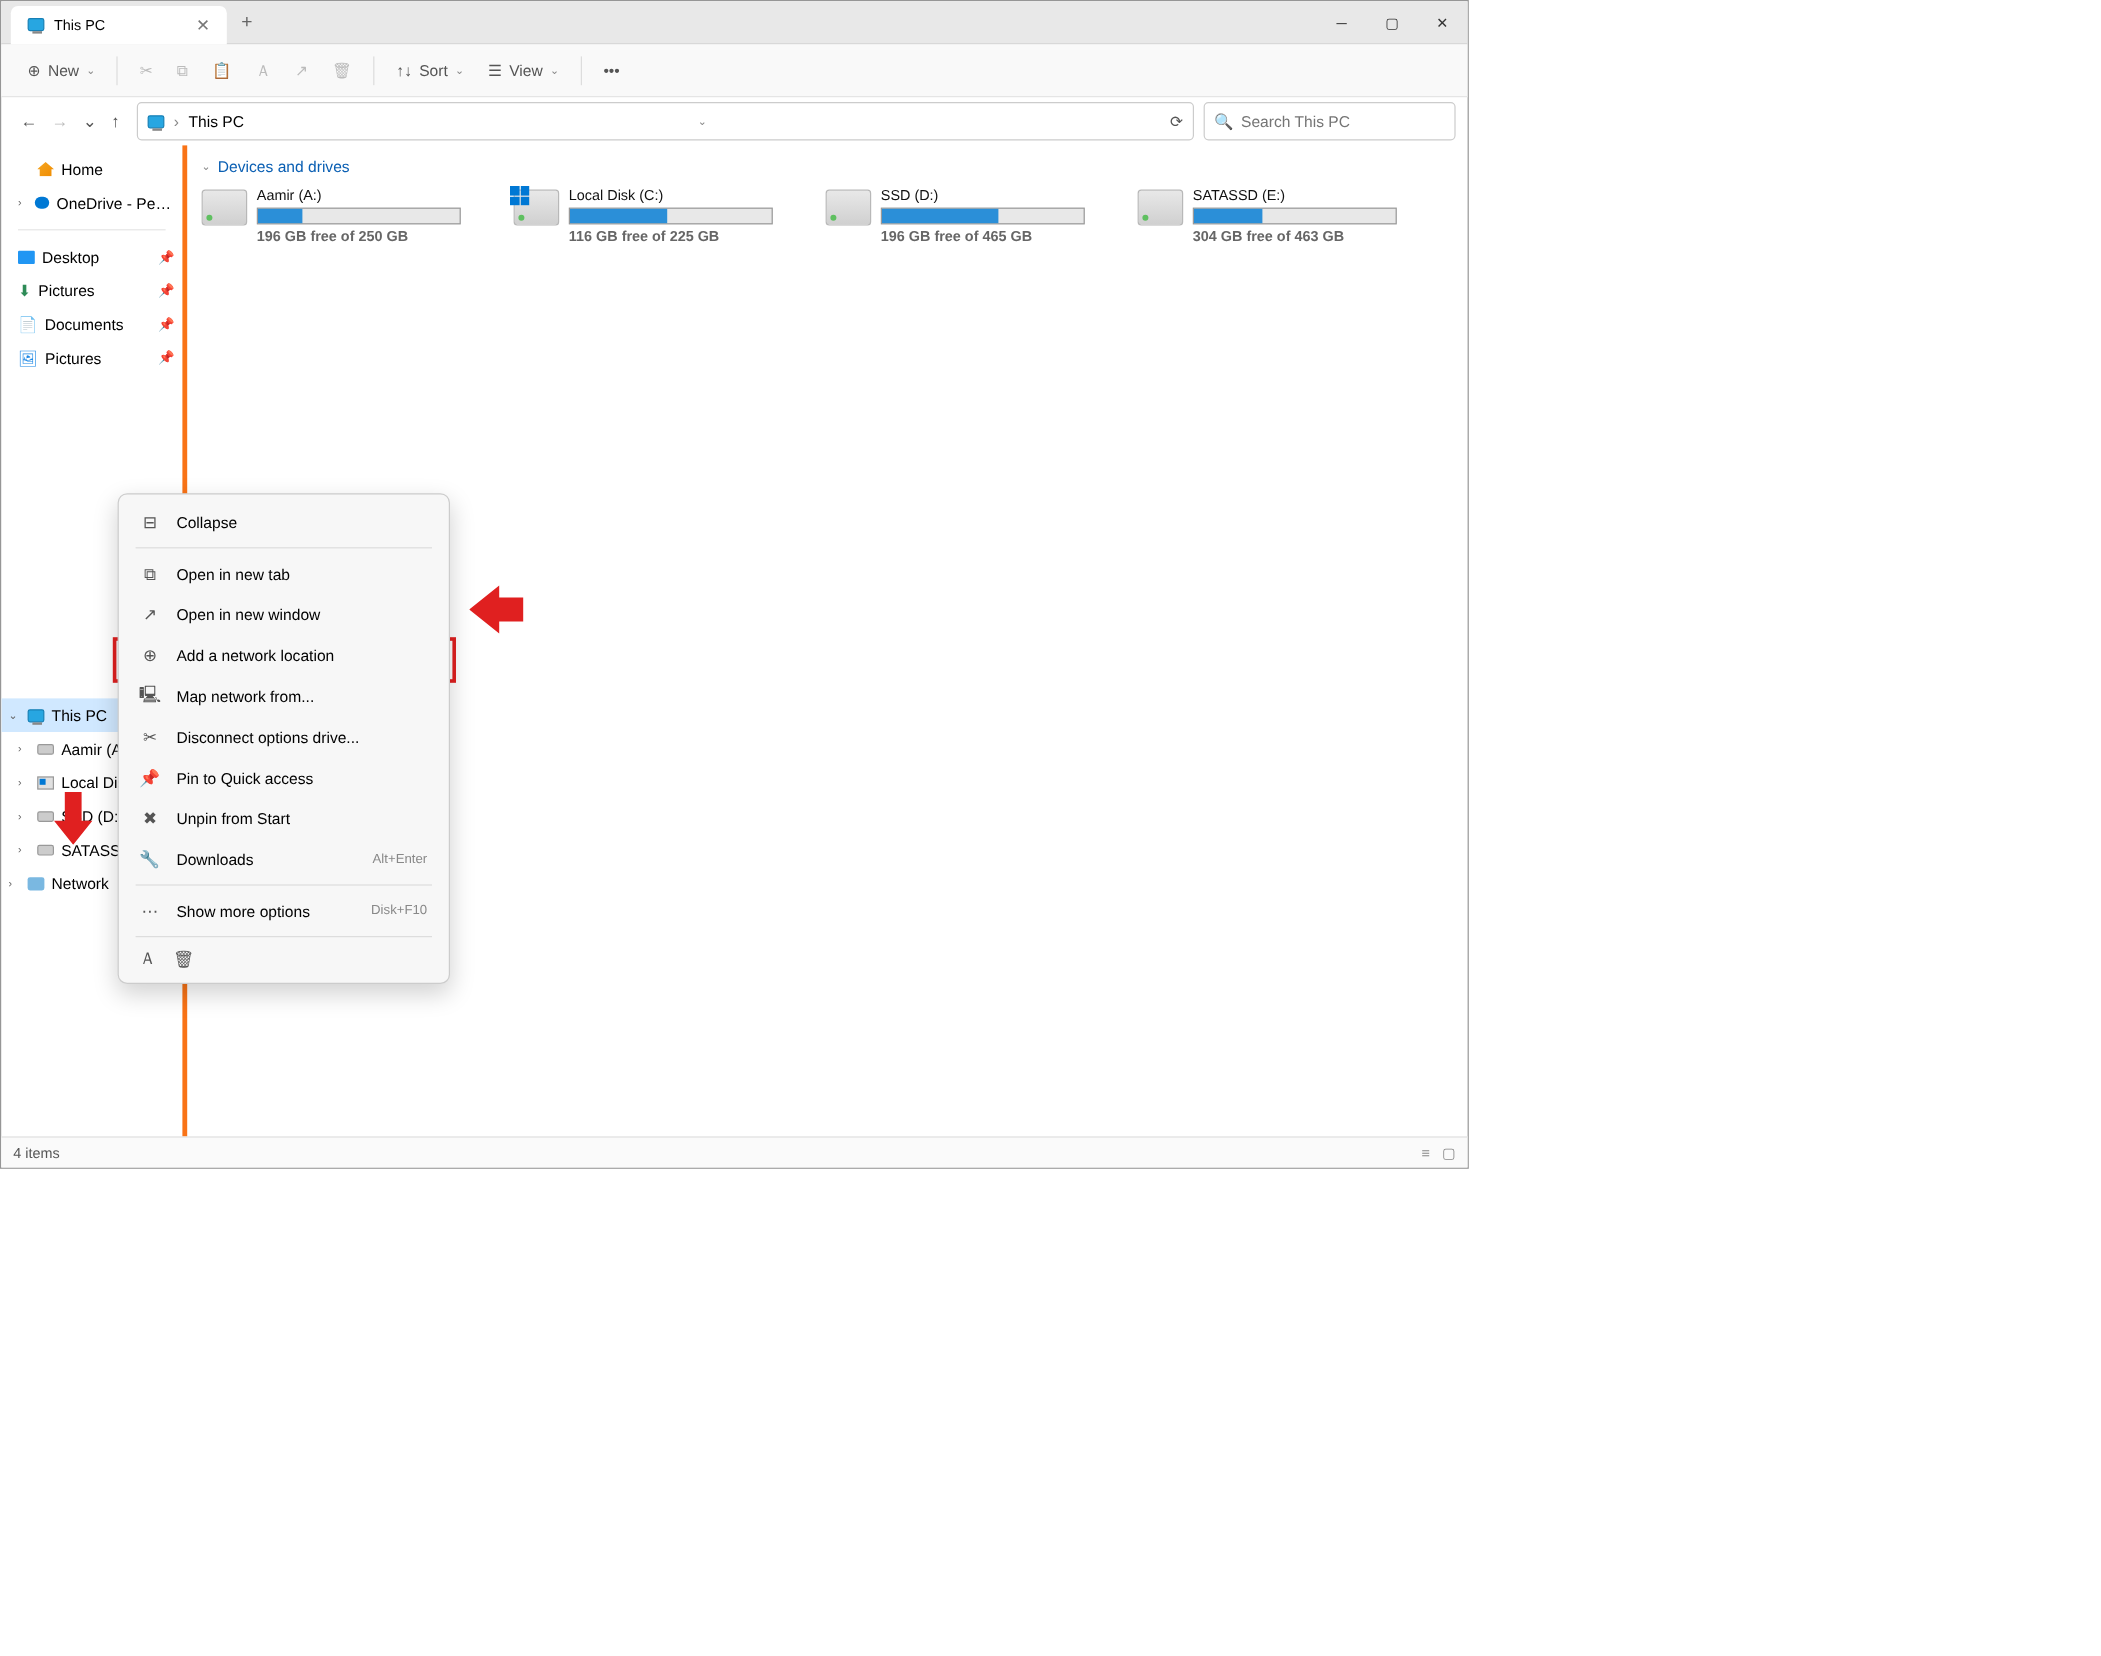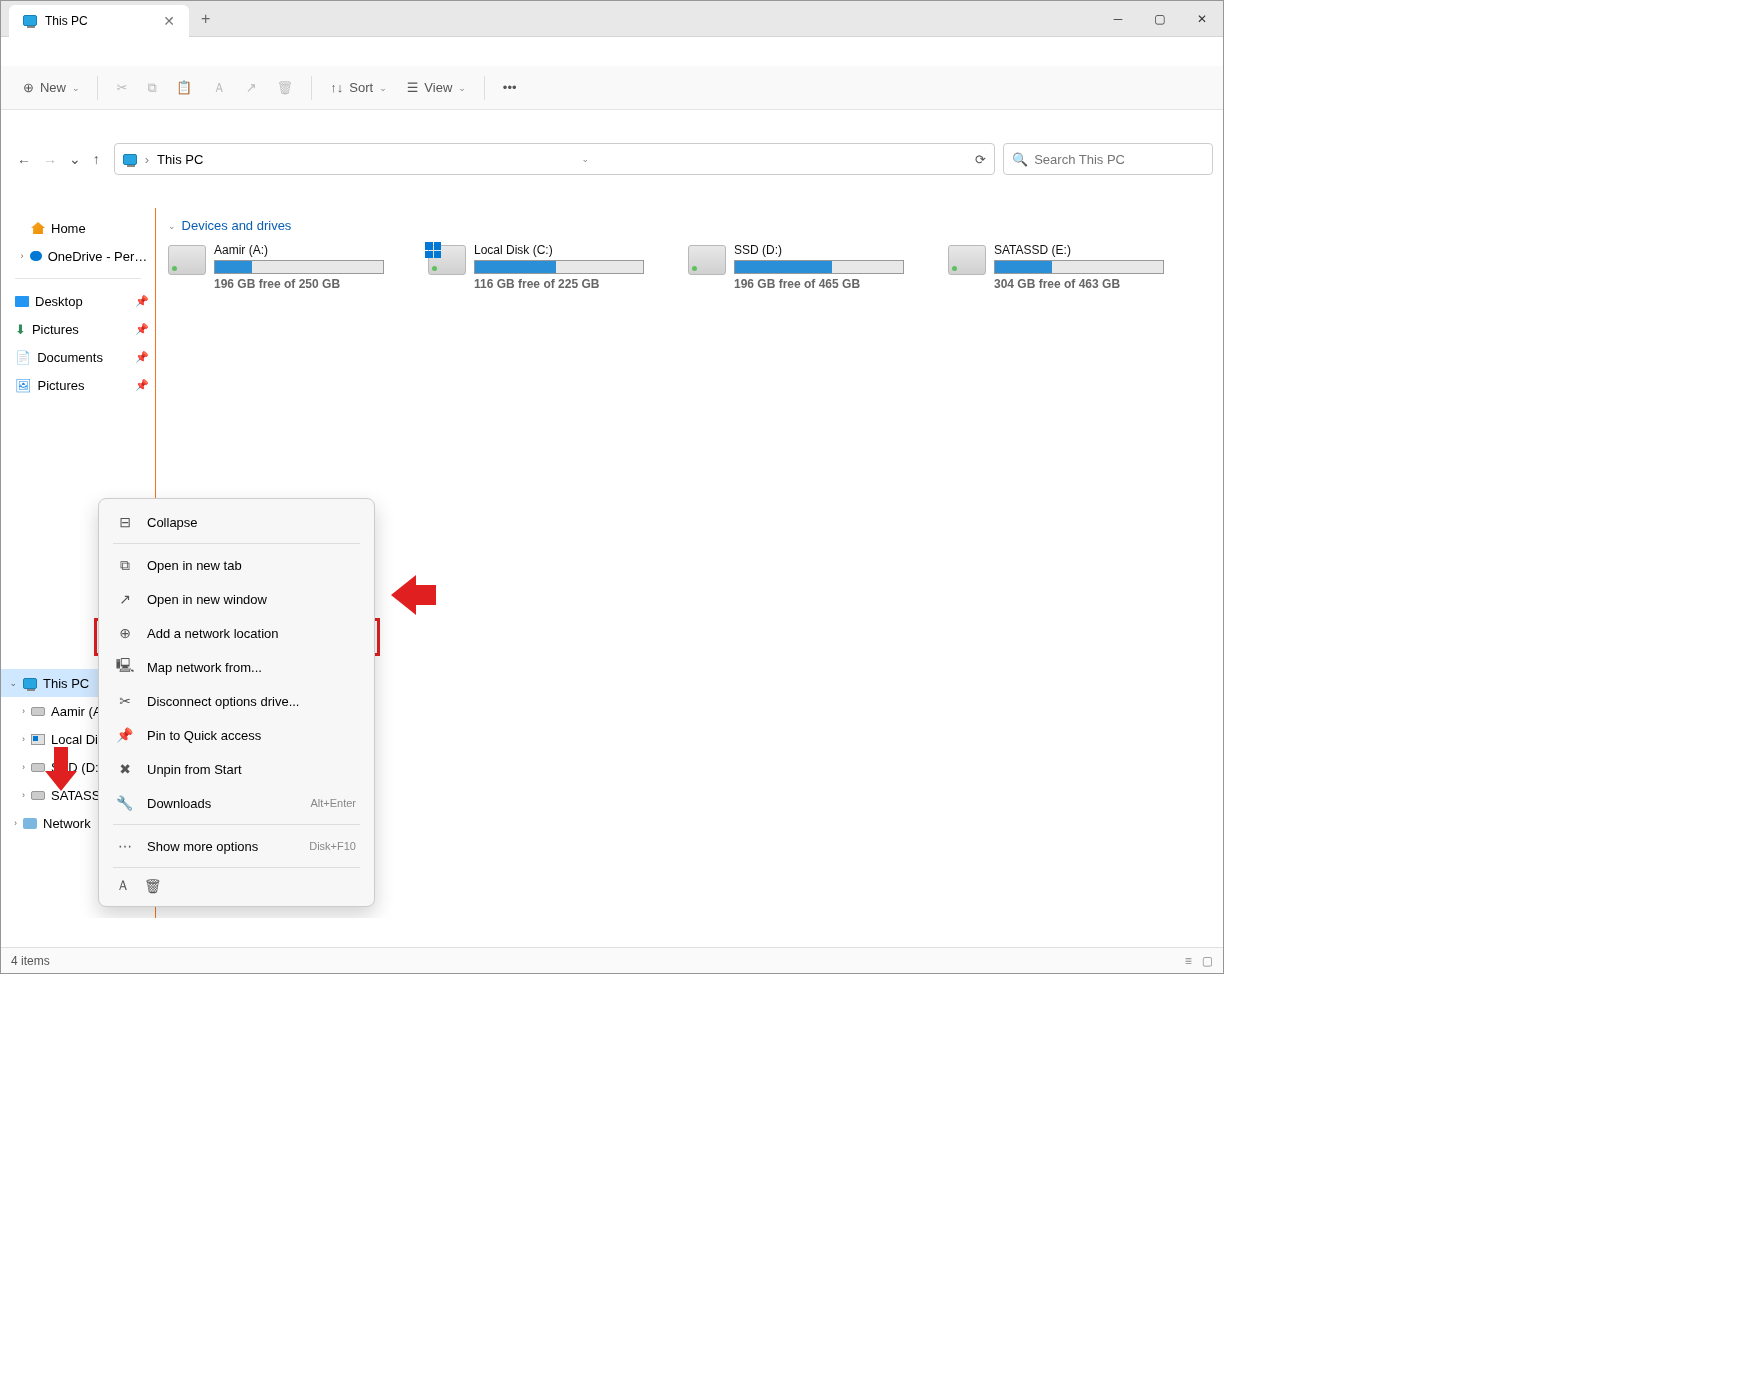--- a/index.html
+++ b/index.html
@@ -1,38 +1,38 @@
 <!DOCTYPE html>
 <html><head>
 <meta charset="utf-8">
 <style>
 * { box-sizing: border-box; margin: 0; padding: 0; font-family: 'Segoe UI', sans-serif; }
 body { background: #fff; width: 1751px; height: 1380px; transform-origin: top left; }
-.window { width: 1224px; height: 974px; border: 1px solid #969696; background: #fff; display: flex; flex-direction: column; overflow: hidden; gap: 29px; }
+.window { width: 1224px; height: 974px; border: 1px solid #969696; background: #fff; display: flex; flex-direction: column; overflow: hidden; }
 .titlebar { height: 36px; background: #e8e8e8; display: flex; align-items: center; border-bottom: 1px solid #d4d4d4; }
 .tab { background: #fff; height: 32px; margin-top: 4px; margin-left: 8px; padding: 0 14px; border-radius: 6px 6px 0 0; display: flex; align-items: center; font-size: 12px; gap: 8px; min-width: 180px; justify-content: space-between; }
 .tab-title { display: flex; align-items: center; gap: 8px; }
 .tab-close { color: #777; font-size: 14px; }
 .new-tab { margin-left: 12px; color: #666; font-size: 16px; }
 .win-controls { margin-left: auto; display: flex; }
 .win-controls span { width: 42px; height: 30px; display: flex; align-items: center; justify-content: center; color: #333; font-size: 12px; }
 .toolbar { height: 44px; border-bottom: 1px solid #e5e5e5; display: flex; align-items: center; padding: 0 14px; gap: 4px; background: #f9f9f9; }
 .tb-btn { height: 32px; padding: 0 8px; display: flex; align-items: center; gap: 6px; color: #555; font-size: 13px; border-radius: 4px; }
 .tb-btn.disabled { color: #bbb; }
 .tb-sep { width: 1px; height: 24px; background: #ddd; margin: 0 6px; }
 .chev-s { font-size: 9px; color: #888; }
 .addrbar { height: 40px; display: flex; align-items: center; padding: 4px 10px; gap: 8px; }
 .nav-arrows { display: flex; gap: 12px; padding: 0 6px; }
 .nav-arrows span { color: #555; font-size: 14px; }
 .nav-arrows span.disabled { color: #bbb; }
 .address { flex: 1; height: 32px; border: 1px solid #ccc; border-radius: 4px; display: flex; align-items: center; padding: 0 8px; gap: 8px; font-size: 13px; }
 .address .refresh { margin-left: auto; color: #555; }
 .search { width: 210px; height: 32px; border: 1px solid #ccc; border-radius: 4px; display: flex; align-items: center; padding: 0 8px; gap: 6px; color: #888; font-size: 13px; }
 .body { flex: 1; display: flex; position: relative; overflow: hidden; }
-.sidebar { width: 155px; border-right: 1px solid #f97316; padding: 6px 0; font-size: 13px; overflow-y: auto; text-align: right; }
+.sidebar { width: 155px; border-right: 4px solid #f97316; padding: 6px 0; font-size: 13px; overflow-y: auto; }
 .sb-item { height: 28px; display: flex; align-items: center; padding: 0 6px 0 14px; gap: 6px; position: relative; }
 .sb-item .exp { width: 10px; font-size: 9px; color: #666; }
 .sb-item.indent { padding-left: 30px; }
 .sb-item.selected { background: #d0e8ff; }
 .sb-sep { height: 1px; background: #e5e5e5; margin: 8px 14px; }
 .pin { margin-left: auto; color: #888; font-size: 11px; }
 .content { flex: 1; padding: 10px 12px; position: relative; }
 .group-header { color: #0a5fb3; font-size: 13px; display: flex; align-items: center; gap: 6px; margin-bottom: 10px; }
 .drives { display: flex; gap: 40px; flex-wrap: wrap; }
 .drive { display: flex; gap: 8px; width: 220px; }

